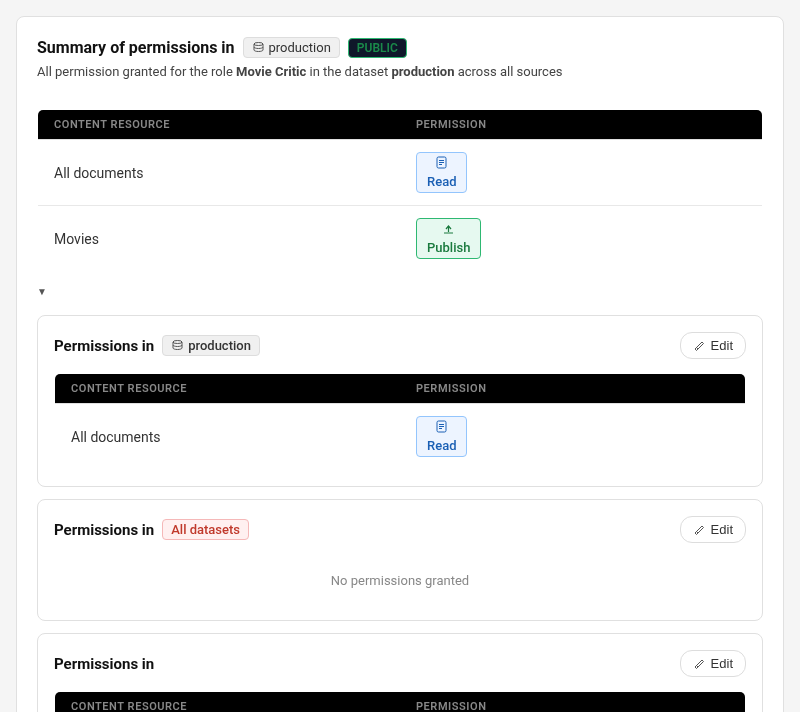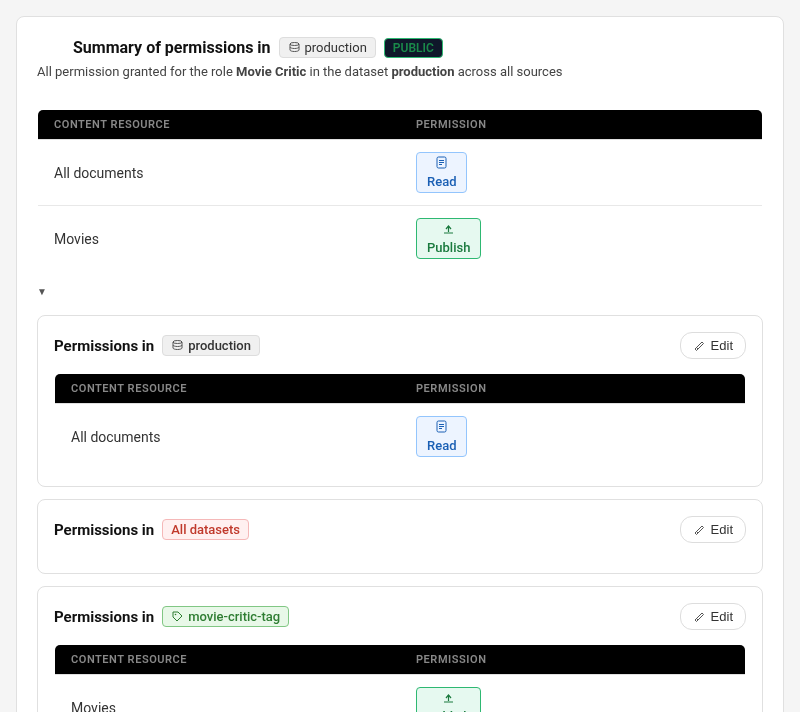--- a/index.html
+++ b/index.html
@@ -22,21 +22,20 @@
     .summary-header {
       display: flex;
       align-items: center;
       gap: 8px;
       margin-bottom: 6px;
     }
     .summary-title {
       font-size: 16px;
       font-weight: 700;
       color: #111;
-      margin-left: 36px;
     }
     .dataset-badge {
       display: inline-flex;
       align-items: center;
       gap: 4px;
       background: #f0f0f0;
       border: 1px solid #ddd;
       border-radius: 4px;
       padding: 2px 8px;
       font-size: 13px;
@@ -309,33 +308,27 @@
             <span>All datasets</span>
           </span>
         </div>
         <button class="edit-button">
           <svg width="13" height="13" viewBox="0 0 13 13" fill="none">
             <path d="M2 10l1.5-1.5 1.5 1.5-1.5 1.5L2 10zM3.5 8.5L9 3l1.5 1.5-5.5 5.5L3.5 8.5z" stroke="#555" stroke-width="1" fill="none"></path>
           </svg>
           <span>Edit</span>
         </button>
       </div>
+      <div class="no-permissions">No permissions granted</div>
     </div>
 
     <div class="permission-section">
       <div class="section-header">
         <div class="section-title">
           <span>Permissions in</span>
-          <span class="section-badge tag">
-            <svg width="13" height="13" viewBox="0 0 13 13" fill="none">
-              <path d="M2 2h5l4 4-5 5-4-4V2z" stroke="#2e7d32" stroke-width="1" fill="none"></path>
-              <circle cx="4.5" cy="4.5" r="0.8" fill="#2e7d32"></circle>
-            </svg>
-            <span>movie-critic-tag</span>
-          </span>
         </div>
         <button class="edit-button">
           <svg width="13" height="13" viewBox="0 0 13 13" fill="none">
             <path d="M2 10l1.5-1.5 1.5 1.5-1.5 1.5L2 10zM3.5 8.5L9 3l1.5 1.5-5.5 5.5L3.5 8.5z" stroke="#555" stroke-width="1" fill="none"></path>
           </svg>
           <span>Edit</span>
         </button>
       </div>
       <table class="permissions-table">
         <tbody>

